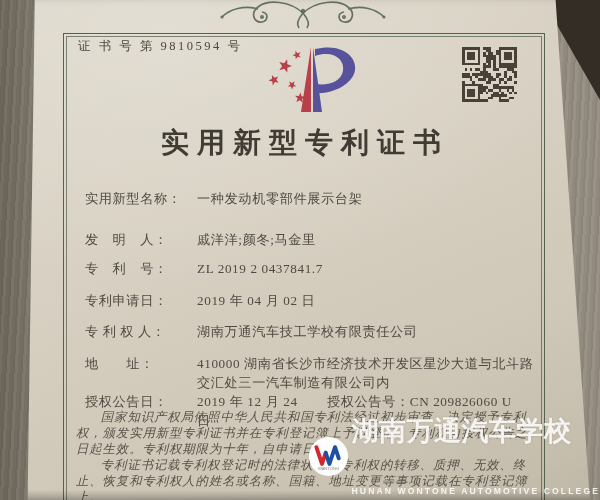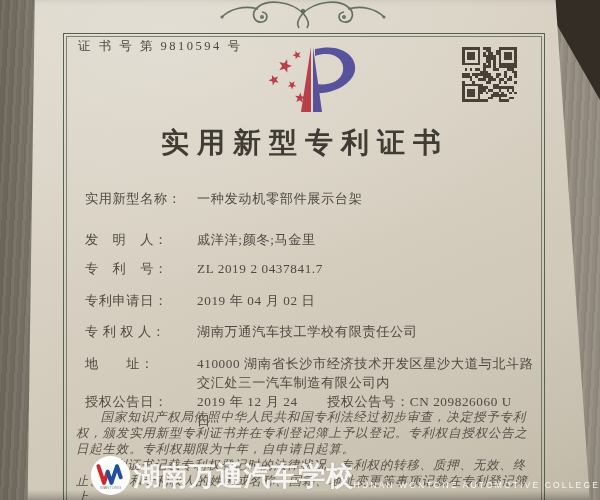--- a/index.html
+++ b/index.html
@@ -68,31 +68,31 @@
     font-size:12.4px;line-height:15.9px;letter-spacing:0.9px;
     color:#57524a;font-style:italic;
   }
   .bodytext p{margin:0;text-indent:2em;}
   
   .watermark{
     position:absolute;right:0px;bottom:4px;z-index:6;
     display:flex;align-items:center;
   }
   .wm-badge{width:41px;height:41px;flex:0 0 auto;margin-right:3px;}
-  .wm-texts{display:flex;flex-direction:row;align-items:flex-start;}
+  .wm-texts{display:flex;flex-direction:column;align-items:flex-start;gap:40px;}
   .wm-cn{
     font-family:"Liberation Sans","DejaVu Sans",sans-serif;
     font-size:27px;font-weight:bold;letter-spacing:0.5px;
     color:rgba(255,255,255,0.88);line-height:28px;
     text-shadow:0 0 2px rgba(120,110,95,0.35);
   }
   .wm-en{
     font-family:"Liberation Sans","DejaVu Sans",sans-serif;
-    font-size:8.6px;font-weight:normal;letter-spacing:2.1px;
-    color:rgba(255,255,255,0.85);margin-top:18px;
+    font-size:8.6px;font-weight:bold;letter-spacing:2.1px;
+    color:rgba(255,255,255,0.85);margin-top:1px;
   }
 </style>
 </head>
 <body>
 
 <div class="bg-dark-corner"></div>
 
 <div class="paper">
 
   <div class="inner-border"></div>

